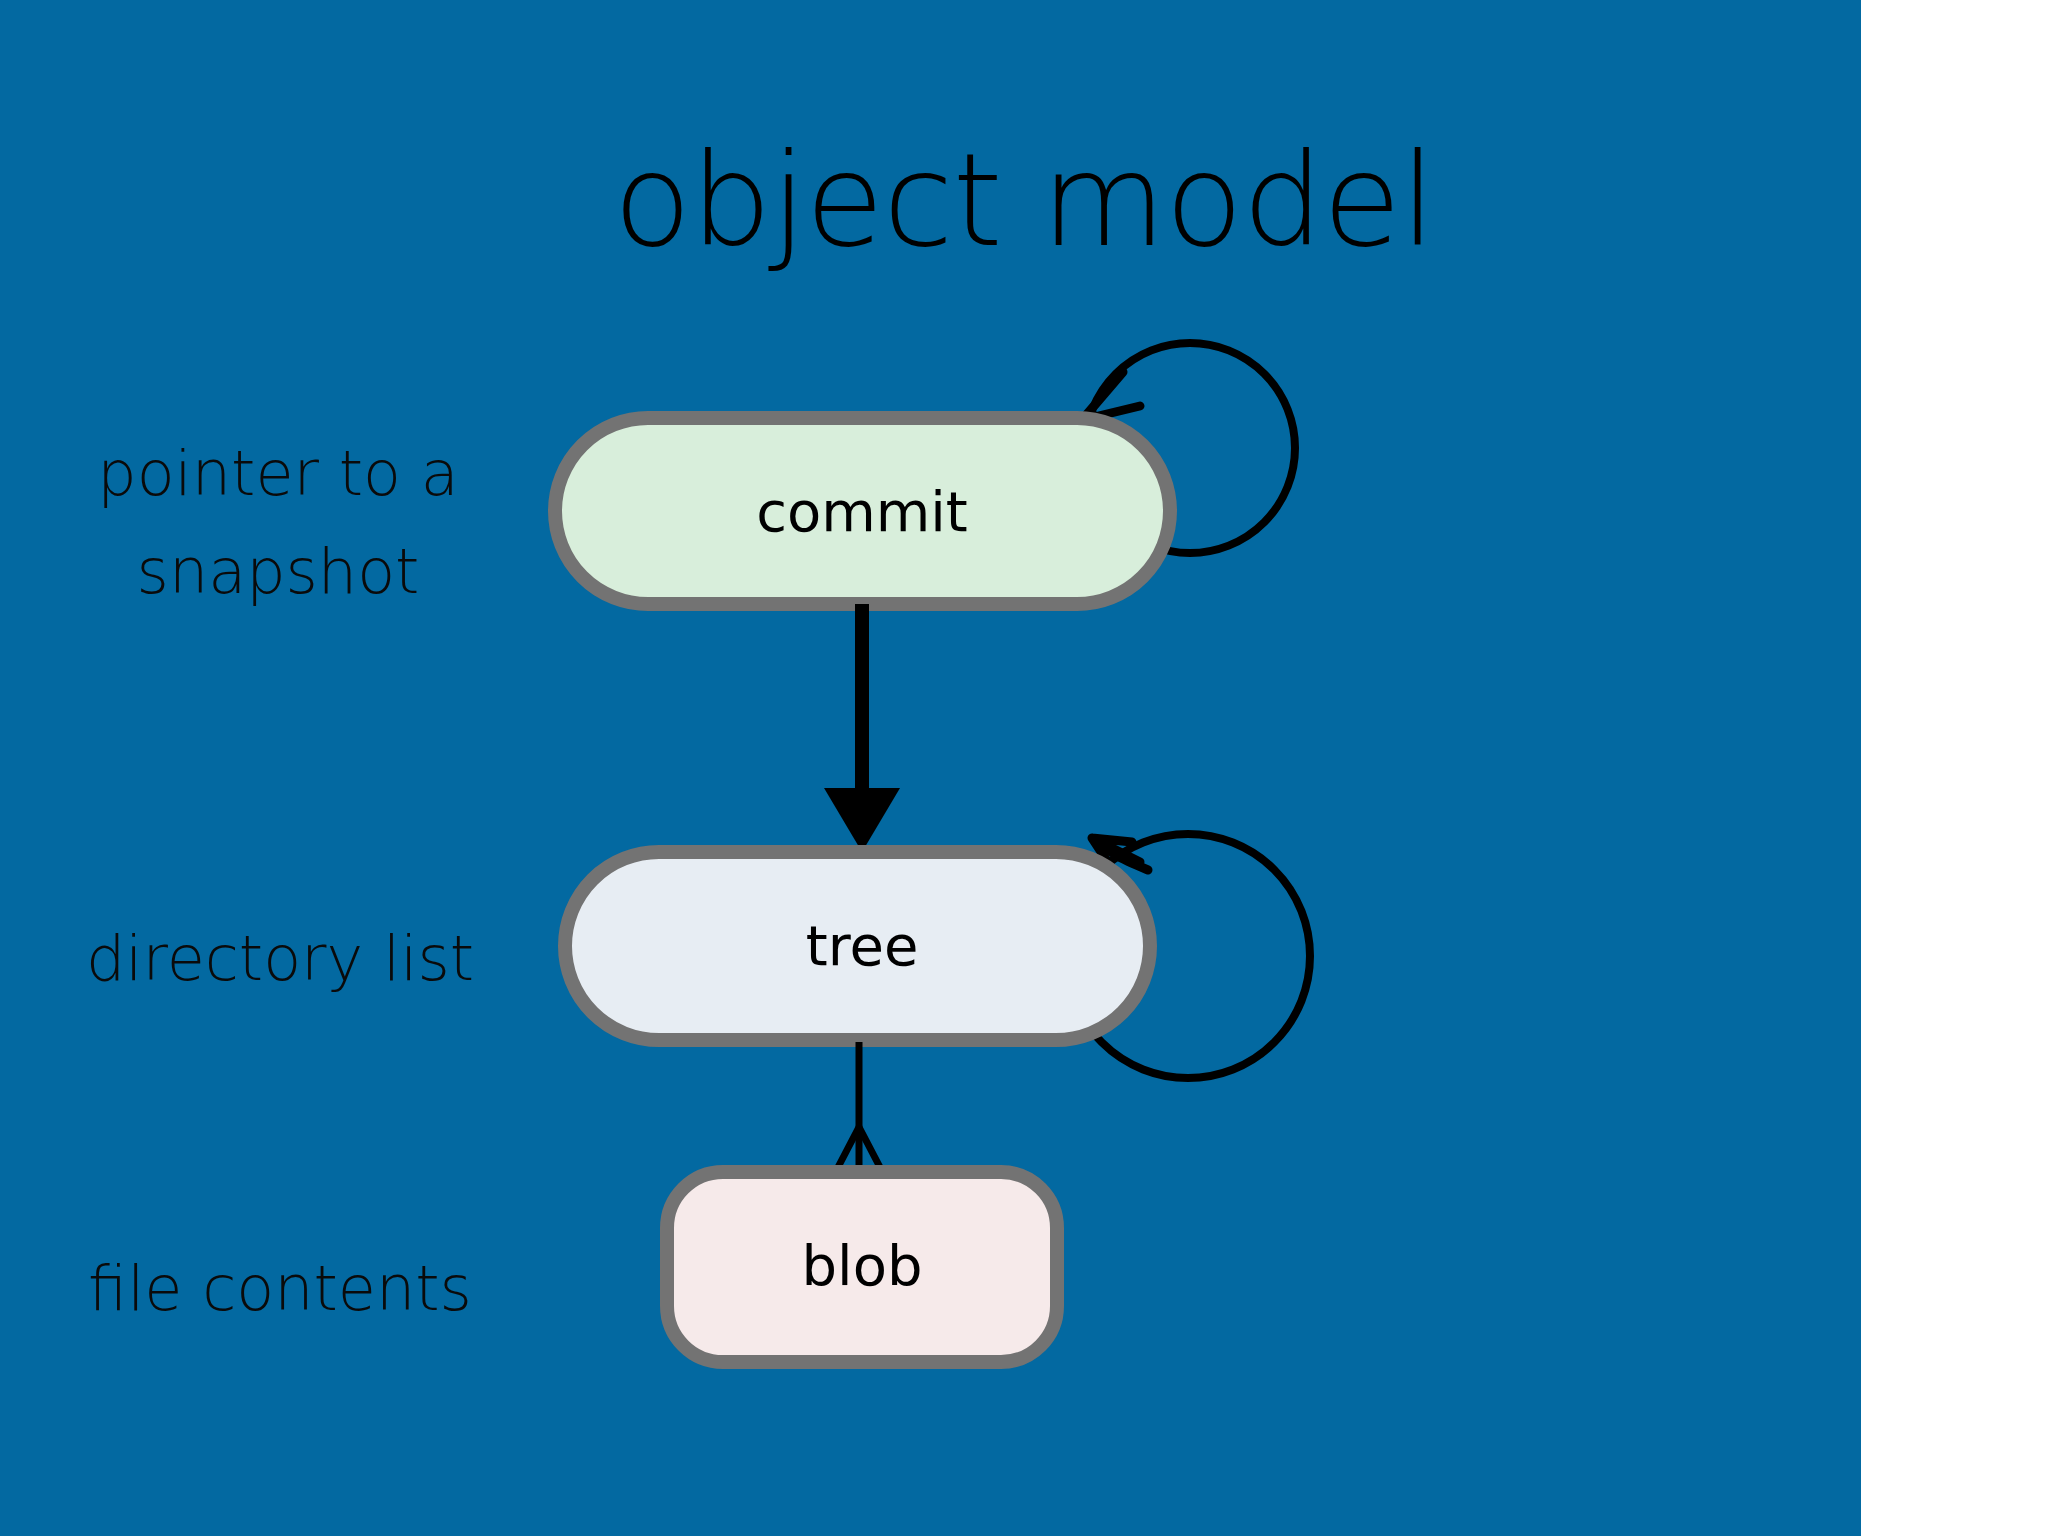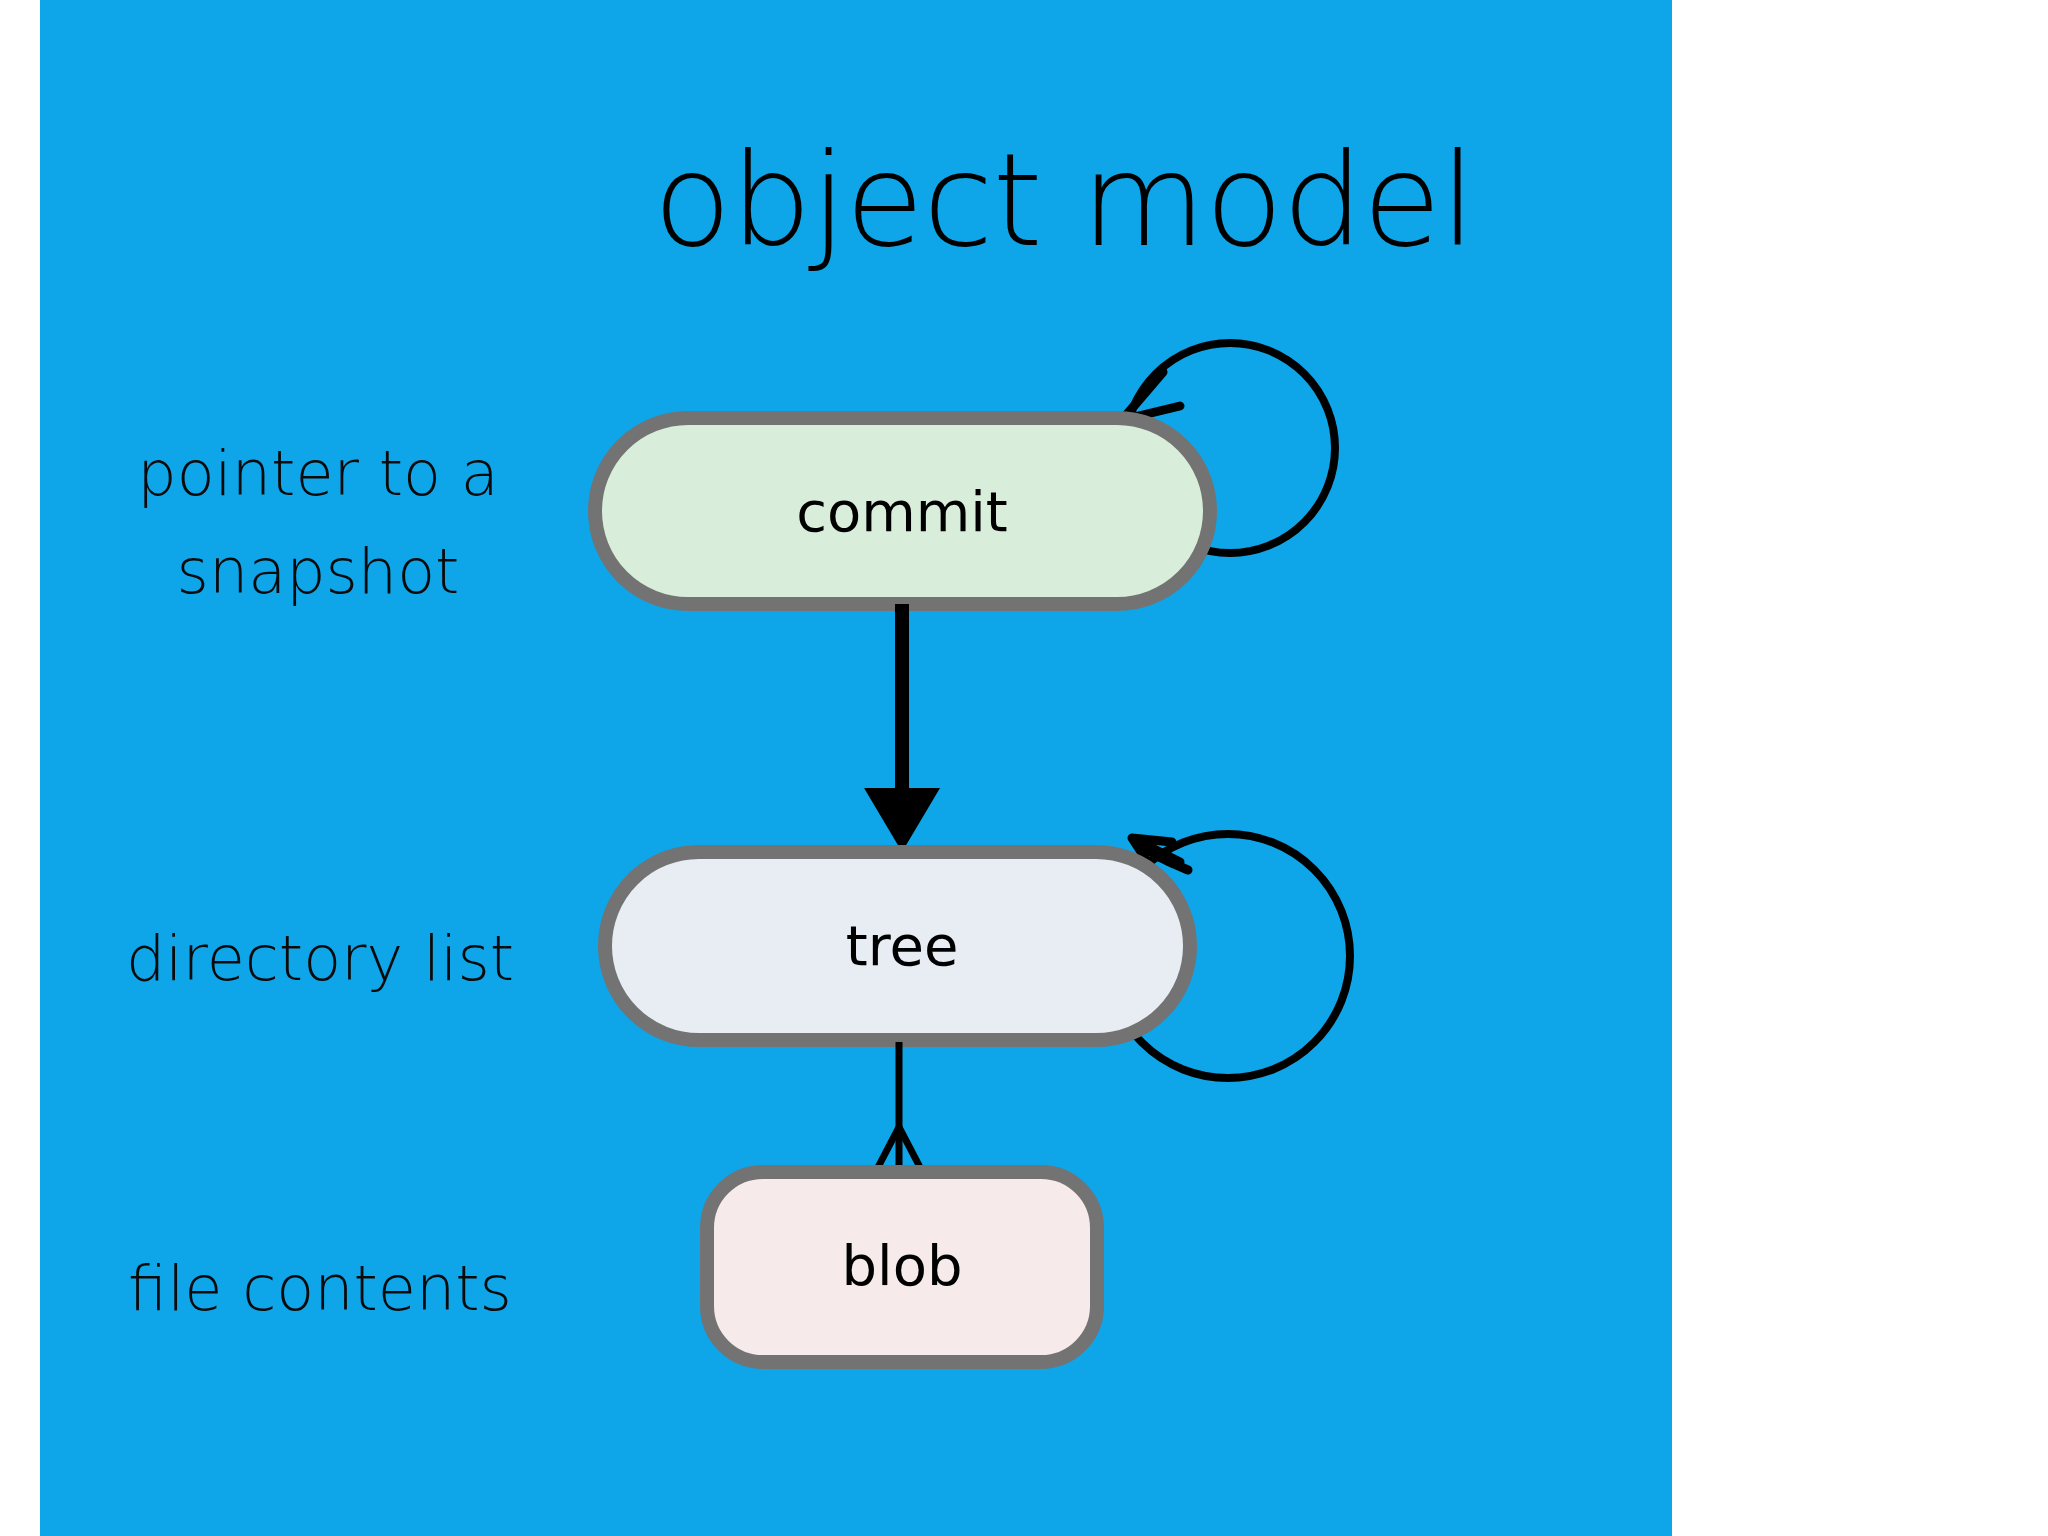--- a/index.html
+++ b/index.html
@@ -8,24 +8,23 @@
     background: #ffffff;
   }
   body {
     width: 2048px;
     height: 1536px;
     overflow: hidden;
     font-family: "DejaVu Sans", sans-serif;
   }
   #slide {
     position: relative;
-    width: 1632px;
+    width: 1861px;
     height: 1536px;
-    background: #0ea5e9;
-    margin-left: 40px;
+    background: #0369a1;
   }
   #diagram-svg {
     position: absolute;
     left: 0;
     top: 0;
     width: 2048px;
     height: 1536px;
   }
   .title-text {
     font-family: "DejaVu Sans", sans-serif;

